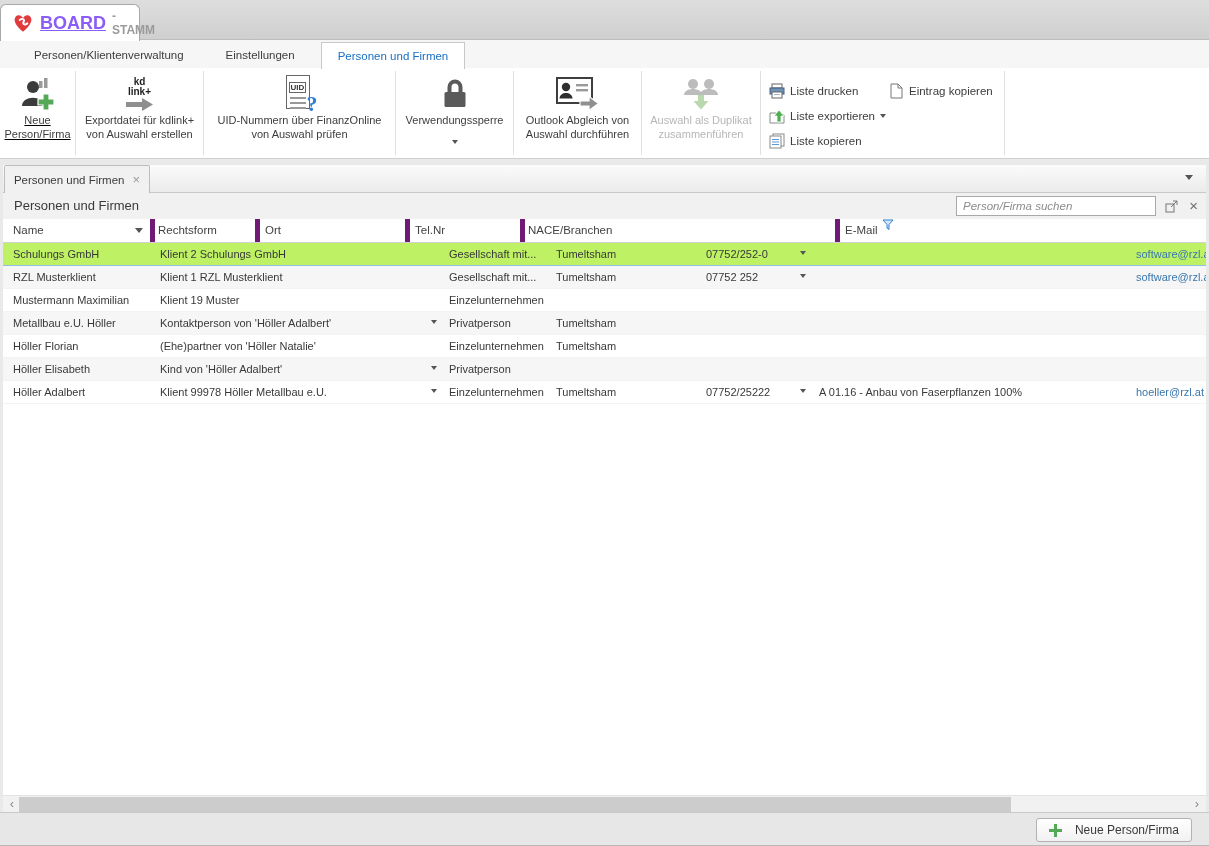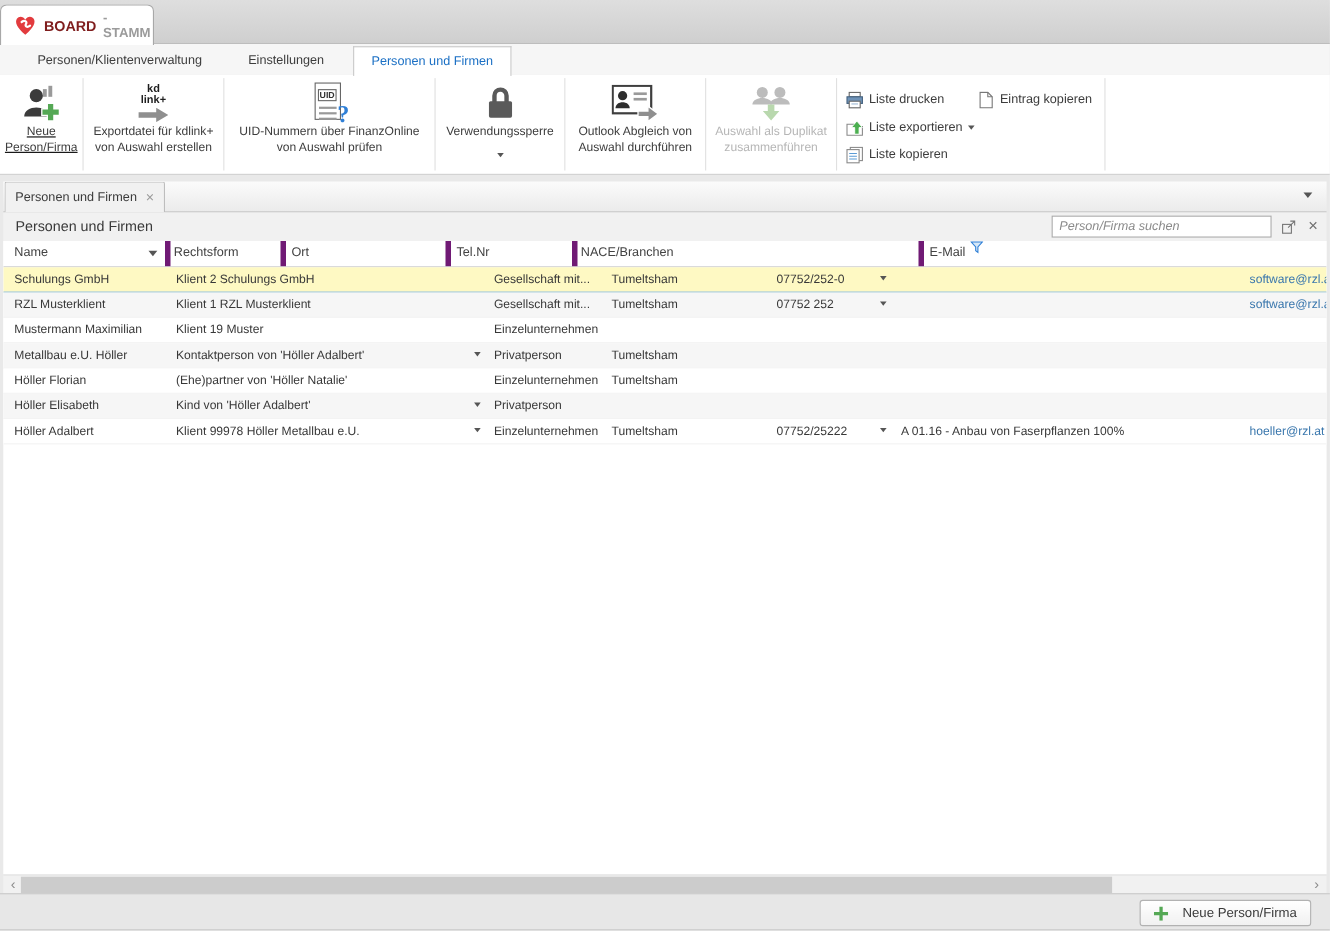--- a/index.html
+++ b/index.html
@@ -7,21 +7,21 @@
     width:1209px;height:846px;position:relative;overflow:hidden;
     font-family:"Liberation Sans", sans-serif;background:#e9e9e9;
     -webkit-font-smoothing:antialiased;
   }
   
   .titlebar{position:absolute;left:0;top:0;width:1209px;height:40px;
     background:linear-gradient(#dedede,#cfcfcf);border-bottom:1px solid #bdbdbd;box-sizing:border-box;}
   .brand-tab{position:absolute;left:0;top:4px;width:140px;height:37px;background:#fff;
     border:1px solid #a8a8a8;border-bottom:none;border-radius:6px 6px 0 0;
     display:flex;align-items:center;gap:6px;padding-left:11px;box-sizing:border-box;z-index:3;}
-  .brand-name{font-weight:bold;font-size:13px;color:#7f1d1d;}
+  .brand-name{font-weight:bold;font-size:18px;color:#8b5cf6;text-decoration:underline;}
   .brand-suffix{font-weight:bold;font-size:12px;color:#9b9b9b;}
   
   .ribbon-tabs{position:absolute;left:0;top:40px;width:1209px;height:28px;background:#f6f6f6;
     display:flex;align-items:flex-end;padding-left:18px;box-sizing:border-box;}
   .rtab{padding:0 16px;line-height:25px;height:25px;font-size:11.5px;color:#3c3c3c;margin-right:10px;}
   .rtab.active{background:#fff;border:1px solid #c8c8c8;border-bottom:none;color:#1a6fc4;height:26px;line-height:26px;margin-bottom:-1px;z-index:2;}
   
   .ribbon{position:absolute;left:0;top:68px;width:1209px;height:91px;background:#fff;
     border-bottom:1px solid #cfcfcf;box-sizing:border-box;display:flex;align-items:flex-start;}
   .rgroup{height:84px;margin-top:3px;border-right:1px solid #e0e0e0;box-sizing:border-box;}
@@ -67,21 +67,21 @@
   .c1{width:291px;padding-left:5px;position:relative;}
   .c2{width:105px;padding-left:3px;}
   .c3{width:150px;padding-left:5px;}
   .c4{width:115px;padding-left:5px;position:relative;}
   .c5{width:315px;padding-left:3px;}
   .c6{flex:1;padding-left:5px;}
   .hname{display:flex;justify-content:space-between;align-items:center;padding-right:7px;}
   .hemail{display:flex;align-items:flex-start;gap:4px;}
   .grow{display:flex;height:22px;line-height:22px;font-size:11px;color:#383838;border-bottom:1px solid #f3f3f3;background:#fff;}
   .grow.alt{background:#f6f6f6;}
-  .grow.selected{background:#fef9c3;border-bottom:1px solid #8fc0e4;}
+  .grow.selected{background:#bef264;border-bottom:1px solid #8fc0e4;}
   .grow .c6{color:#3a77ad;}
   .dd{position:absolute;top:8px;}
   .dd.verw{right:9px;}
   .dd.tel{right:10px;}
   
   .hscroll{position:absolute;left:3px;top:795px;width:1203px;height:17px;background:#f1f1f1;border-top:1px solid #e2e2e2;box-sizing:border-box;}
   .hs-arrow{position:absolute;top:0;width:14px;height:16px;color:#8c8c8c;font-size:13px;line-height:15px;text-align:center;}
   .hs-left{left:2px;}
   .hs-right{right:2px;}
   .hs-thumb{position:absolute;left:16px;top:1px;width:992px;height:15px;background:#cccccc;}

